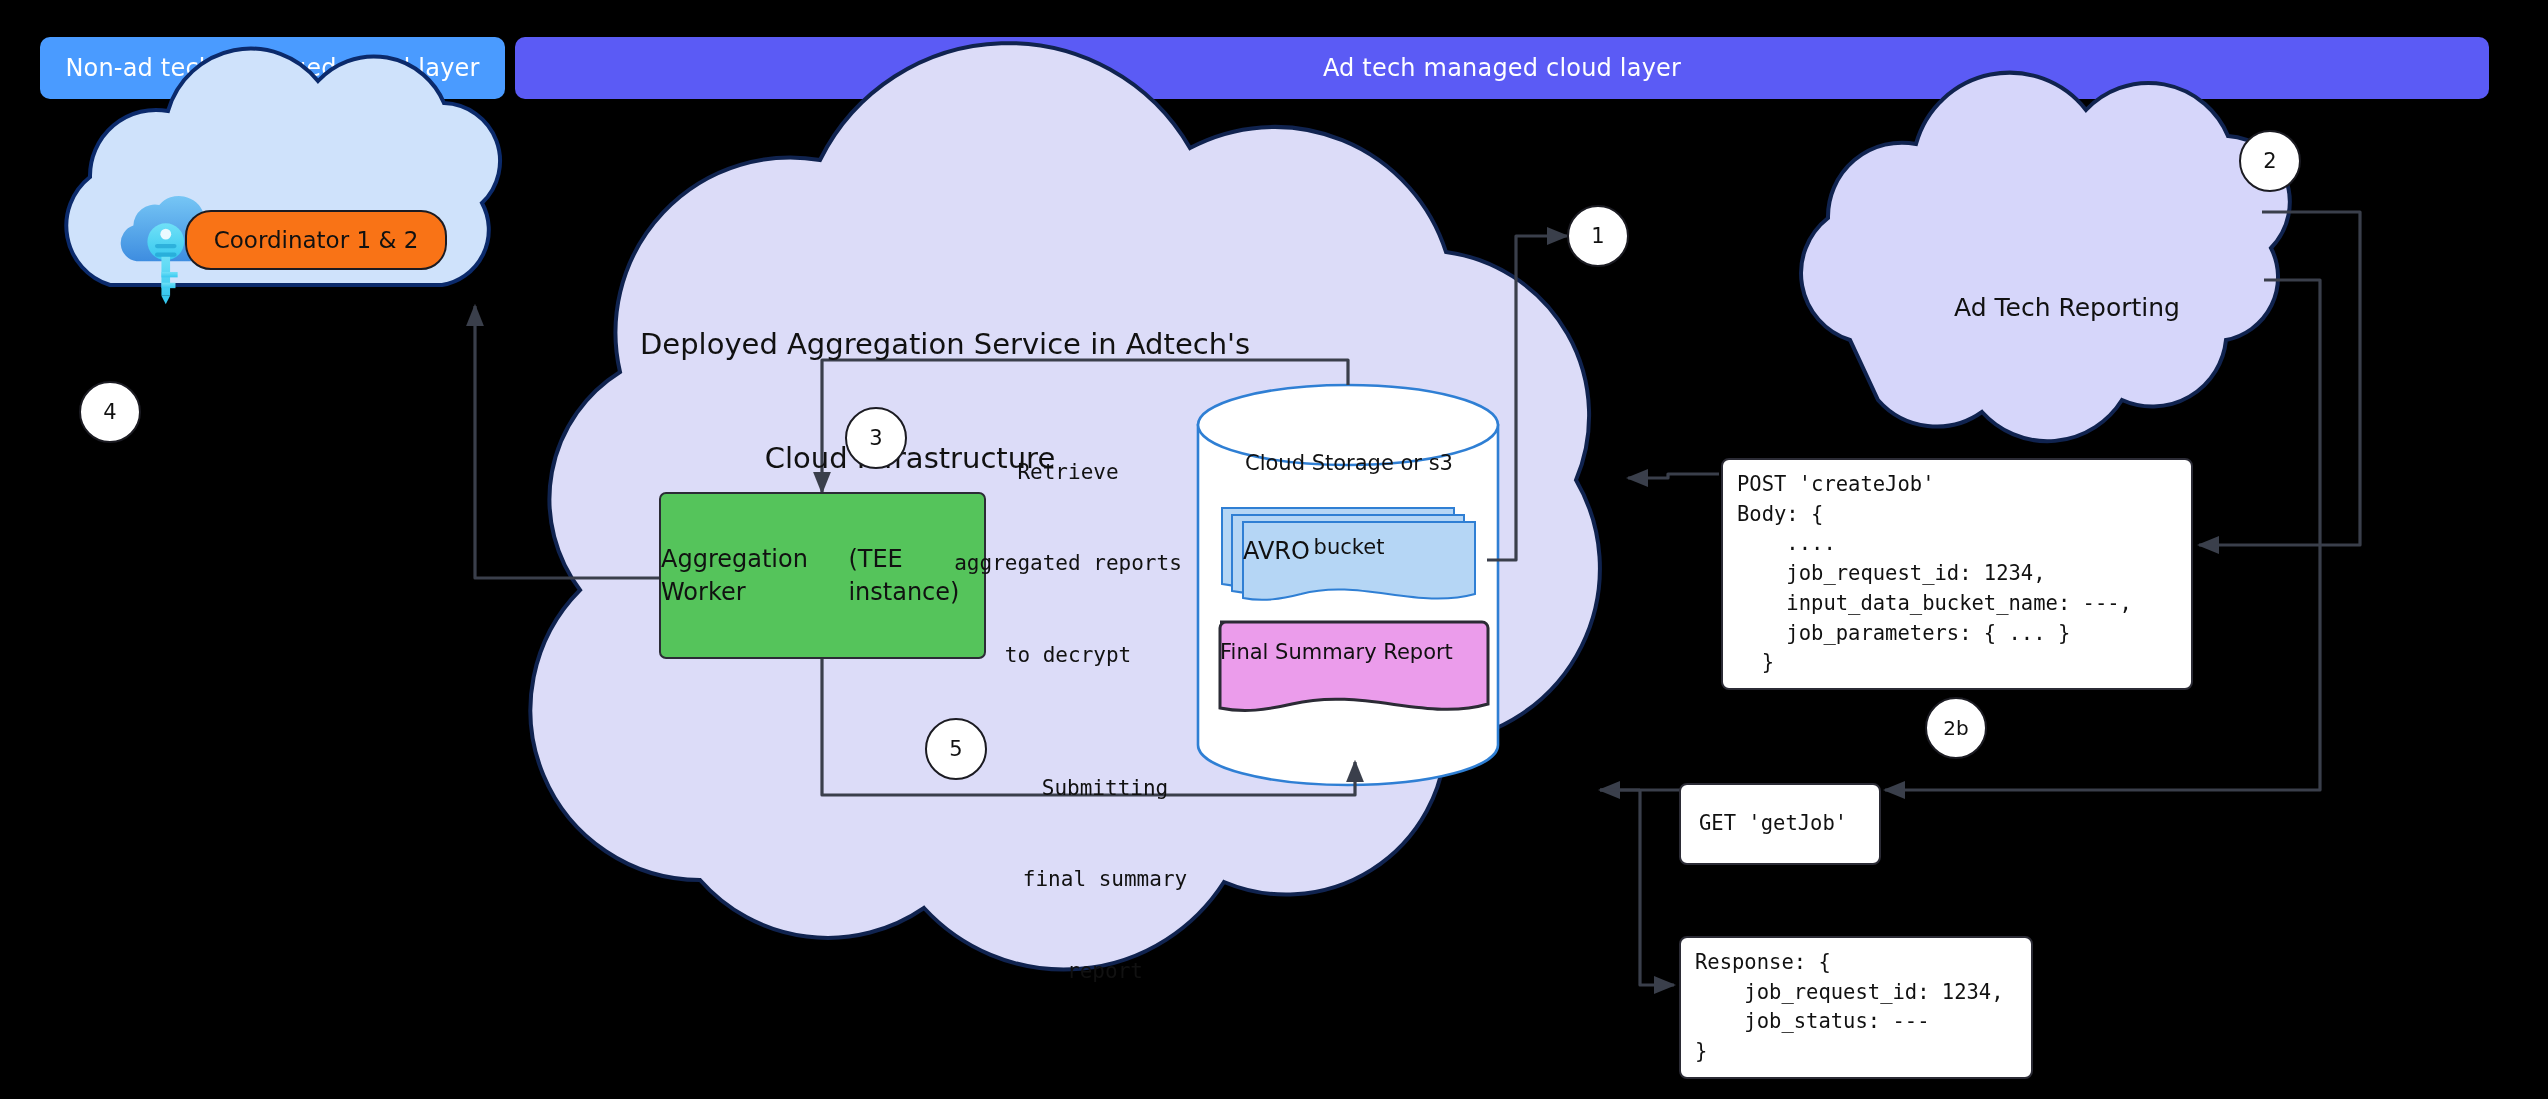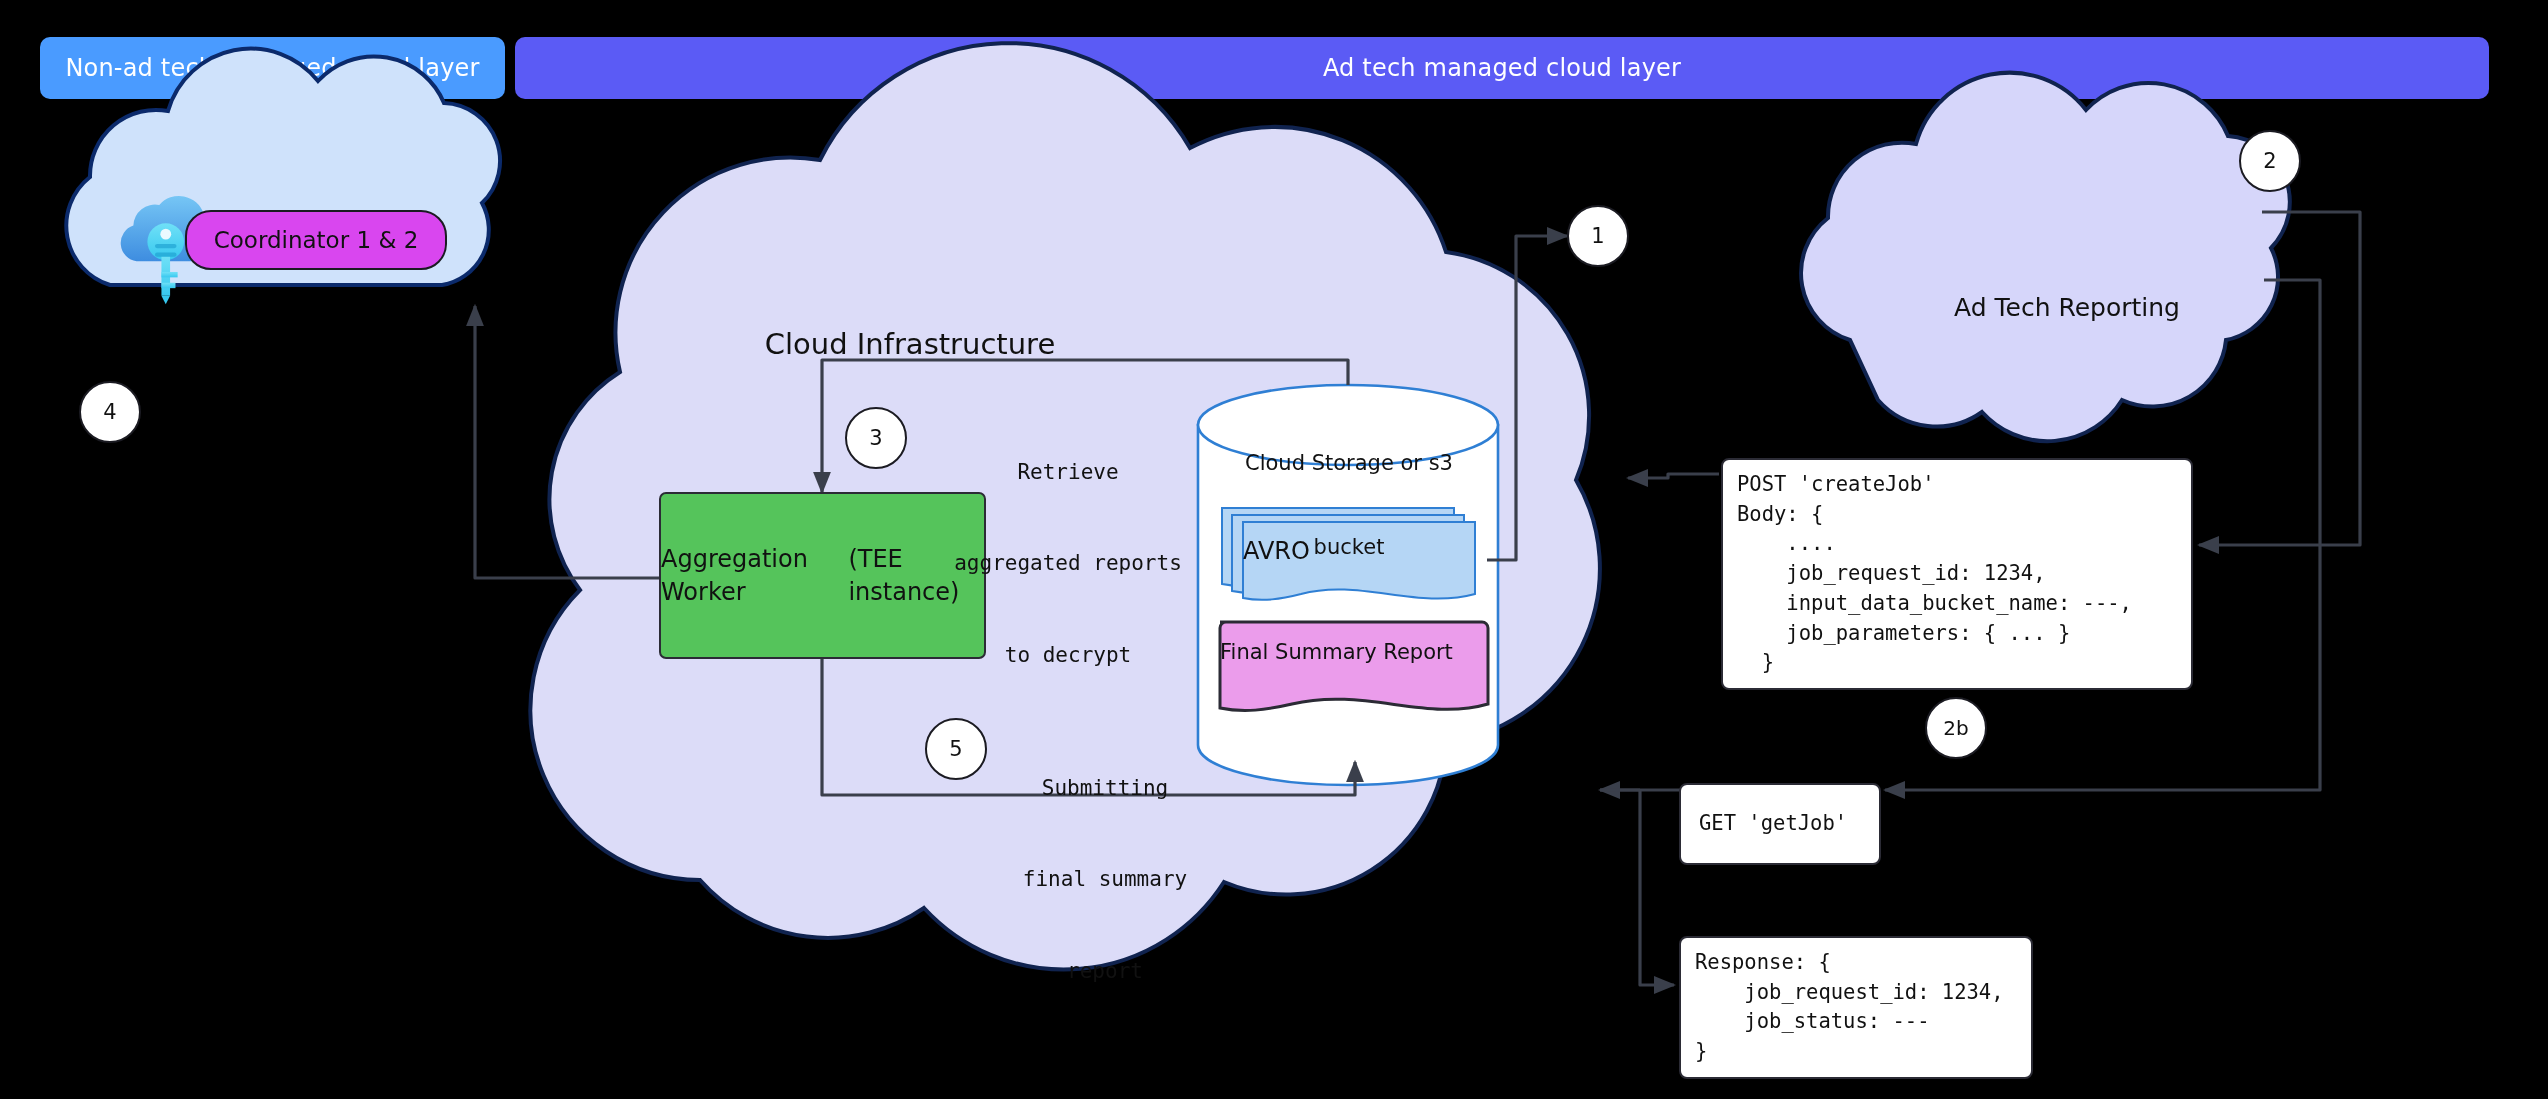--- a/index.html
+++ b/index.html
@@ -14,21 +14,21 @@
 
   .txt{position:absolute;color:#111;text-align:left;white-space:pre;}
 
   .badge{position:absolute;background:#fff;border:2.5px solid #1b1b22;border-radius:50%;
      display:flex;align-items:center;justify-content:center;font-size:21px;color:#111;}
 
   .codebox{position:absolute;background:#fff;border:2.5px solid #2b2b35;border-radius:8px;
      font-family:"DejaVu Sans Mono",monospace;font-size:20.5px;line-height:1.45;color:#111;
      padding:10px 14px;white-space:pre;margin-top:18px;}
 
-  .pillbox{position:absolute;background:#d946ef;border:2.5px solid #1b1b22;border-radius:26px;
+  .pillbox{position:absolute;background:#f97316;border:2.5px solid #1b1b22;border-radius:26px;
      display:flex;align-items:center;justify-content:center;font-size:23px;color:#111;}
 
   .greenbox{position:absolute;background:#55c45b;border:2.5px solid #2b2b35;border-radius:7px;
      display:flex;flex-direction:row;align-items:center;justify-content:center;
      font-size:24px;color:#111;line-height:1.35;}
 
   .steplabel{position:absolute;font-family:"DejaVu Sans Mono",monospace;font-size:21px;
      color:#111;text-align:center;line-height:1.45;white-space:pre;}
 
   .cloudtitle{position:absolute;text-align:center;color:#111;line-height:1.32;white-space:pre;}
@@ -146,20 +146,21 @@
 
     <path d="M659 578 H475 V306" marker-end="url(#arrow)"></path>
   </g>
 </svg>
 
 <div class="pillbox" style="left:185px;top:210px;width:258px;height:56px;">
   <span>Coordinator 1 &amp; 2</span>
 </div>
 
 <div class="cloudtitle" style="left:640px;top:248px;width:540px;font-size:29px;">
+  <div>Deployed Aggregation Service in Adtech's</div>
   <div>Cloud Infrastructure</div>
 </div>
 
 <div class="cloudtitle" style="left:1857px;top:225px;width:420px;font-size:25px;">
   <div>Ad Tech Reporting</div>
 </div>
 
 <div class="cloudtitle" style="left:1218px;top:395px;width:262px;font-size:21px;">
   <div>Cloud Storage or s3</div>
   <div>bucket</div>

